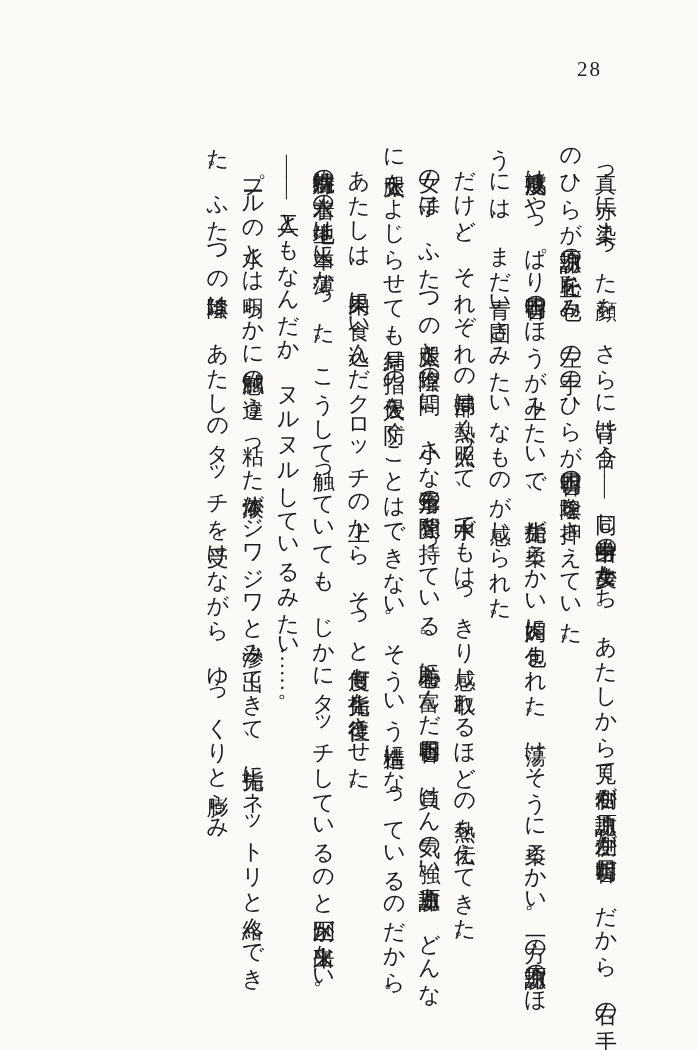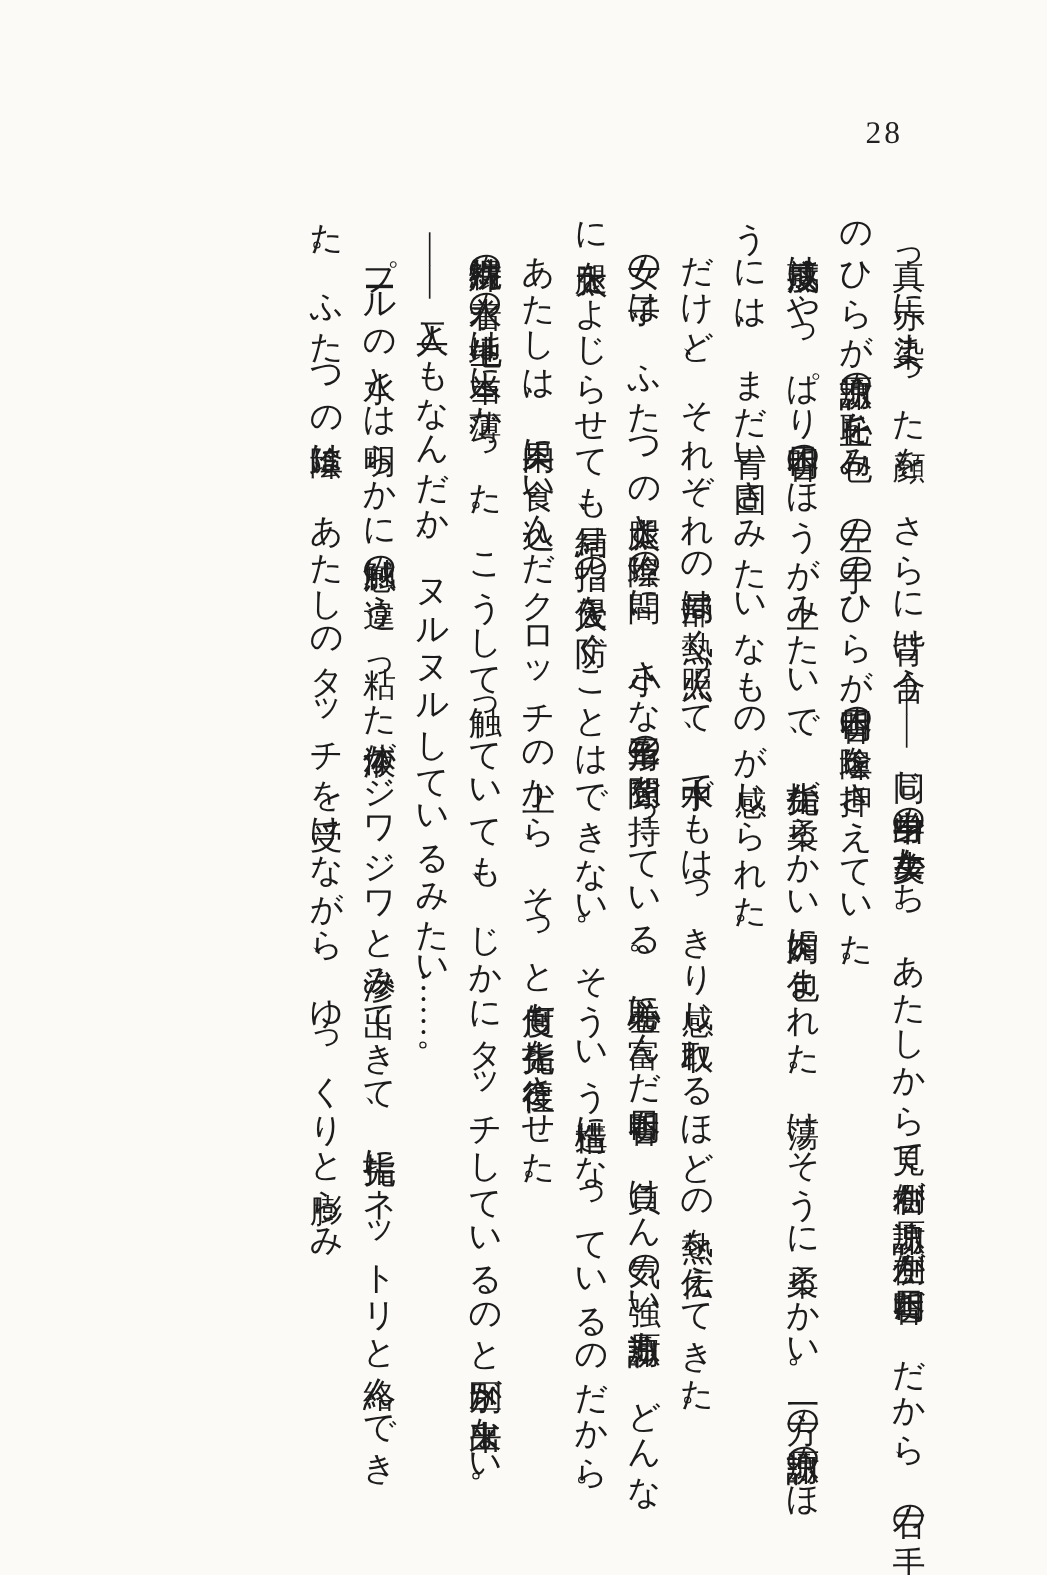--- a/index.html
+++ b/index.html
@@ -16,21 +16,21 @@
   }
   
   .page-surface {
     position: absolute;
     inset: 0;
     background:
       radial-gradient(ellipse 140% 120% at 50% 45%, rgba(255,255,255,0.0) 70%, rgba(120,118,110,0.07) 100%);
   }
   .page-number {
     position: absolute;
-    top: 76px;
+    top: 57px;
     left: 577px;
     font-size: 21px;
     letter-spacing: 2px;
     color: #222;
   }
   .text-body {
     position: absolute;
     top: 133px;
     right: 74px;
     width: 566px;

